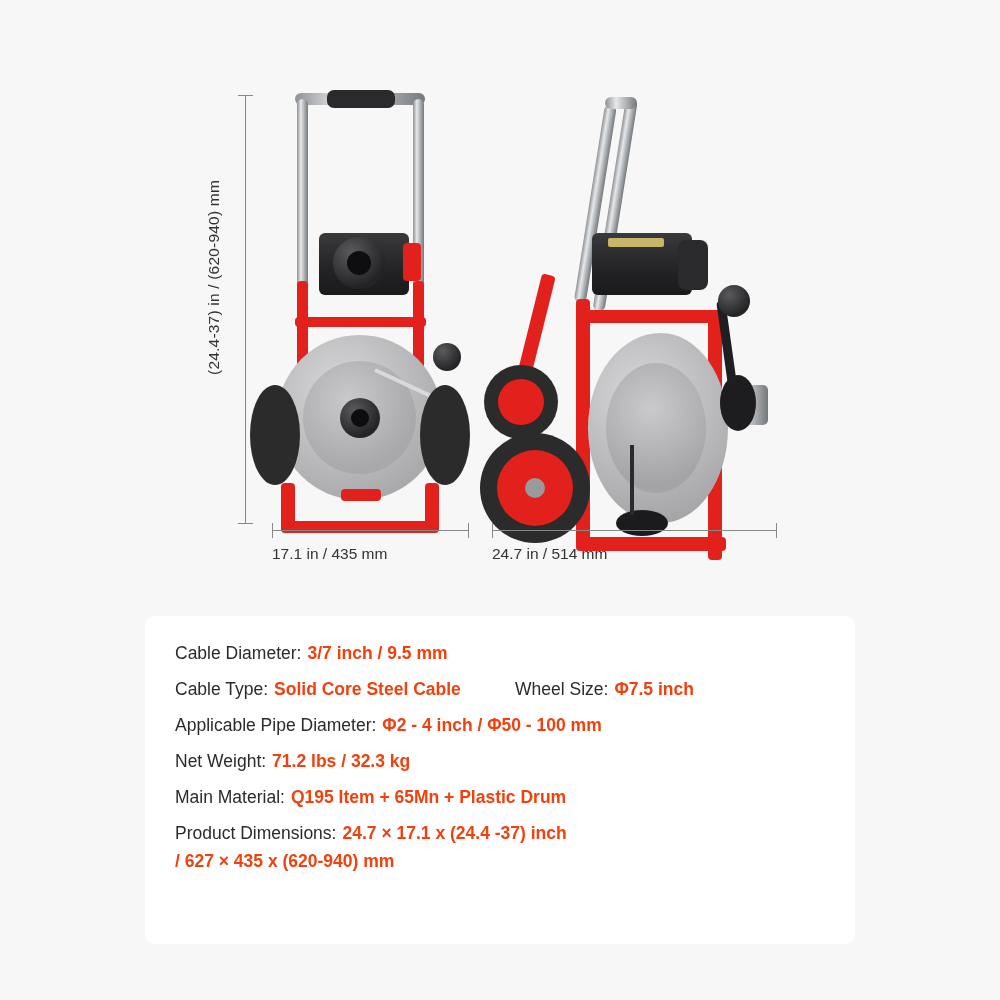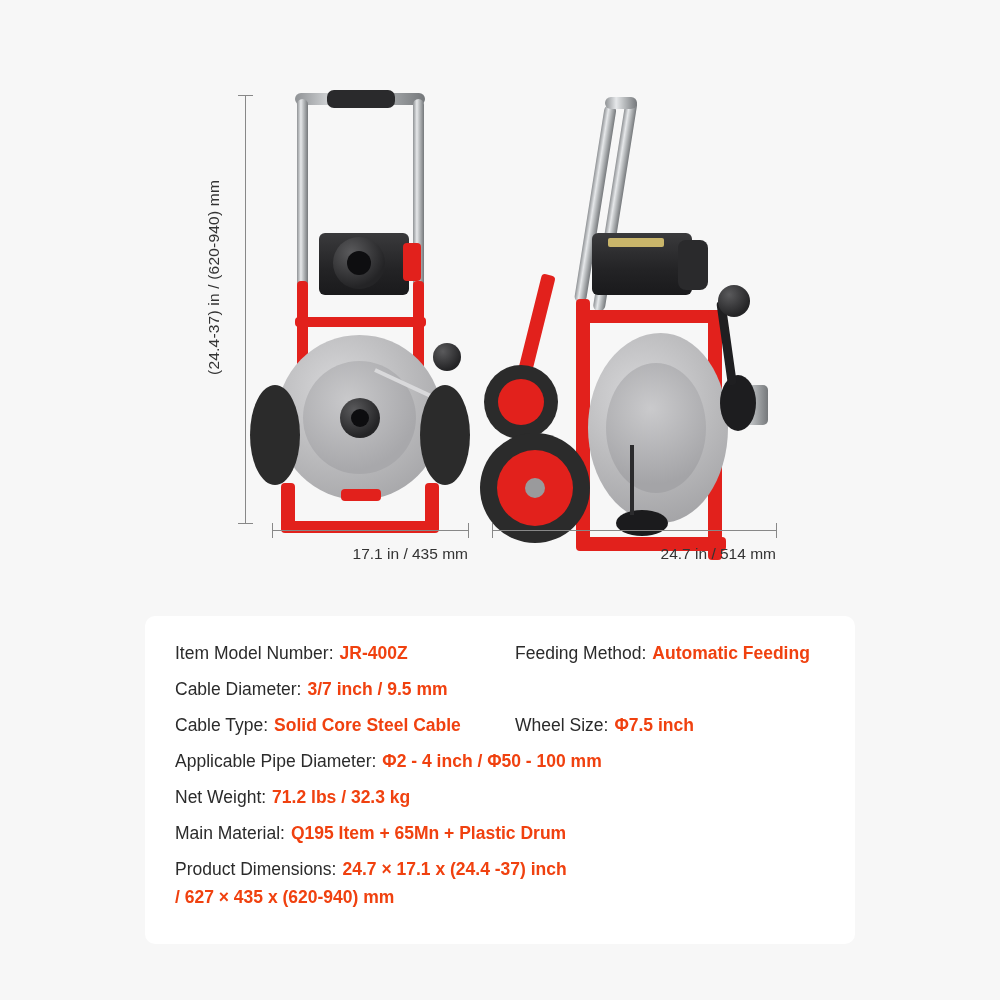--- a/index.html
+++ b/index.html
@@ -68,21 +68,21 @@
   .h-cap {
     position: absolute;
     width: 1px;
     height: 15px;
     background: #888;
   }
   .h-label {
     position: absolute;
     font-size: 15.5px;
     color: #333;
-    text-align: right;
+    text-align: left;
     white-space: nowrap;
   }
 
   
   .machine {
     position: absolute;
   }
   .red { background: #e2211c; }
 
   
@@ -258,30 +258,20 @@
 
     <div class="h-dim" style="left:492px; top:530px; width:284px;"></div>
     <div class="h-cap" style="left:492px; top:523px;"></div>
     <div class="h-cap" style="left:776px; top:523px;"></div>
     <div class="h-label" style="left:492px; top:545px; width:284px;">24.7 in / 514 mm</div>
   </div>
 
   <div class="spec-card">
     <div class="spec-inner">
 
-      <div class="spec-row">
-        <div class="spec-col left">
-          <span class="lbl">Item Model Number:</span>
-          <span class="val">JR-400Z</span>
-        </div>
-        <div class="spec-col">
-          <span class="lbl">Feeding Method:</span>
-          <span class="val">Automatic Feeding</span>
-        </div>
-      </div>
 
       <div class="spec-row">
         <div class="spec-col">
           <span class="lbl">Cable Diameter:</span>
           <span class="val">3/7 inch / 9.5 mm</span>
         </div>
       </div>
 
       <div class="spec-row">
         <div class="spec-col left">

